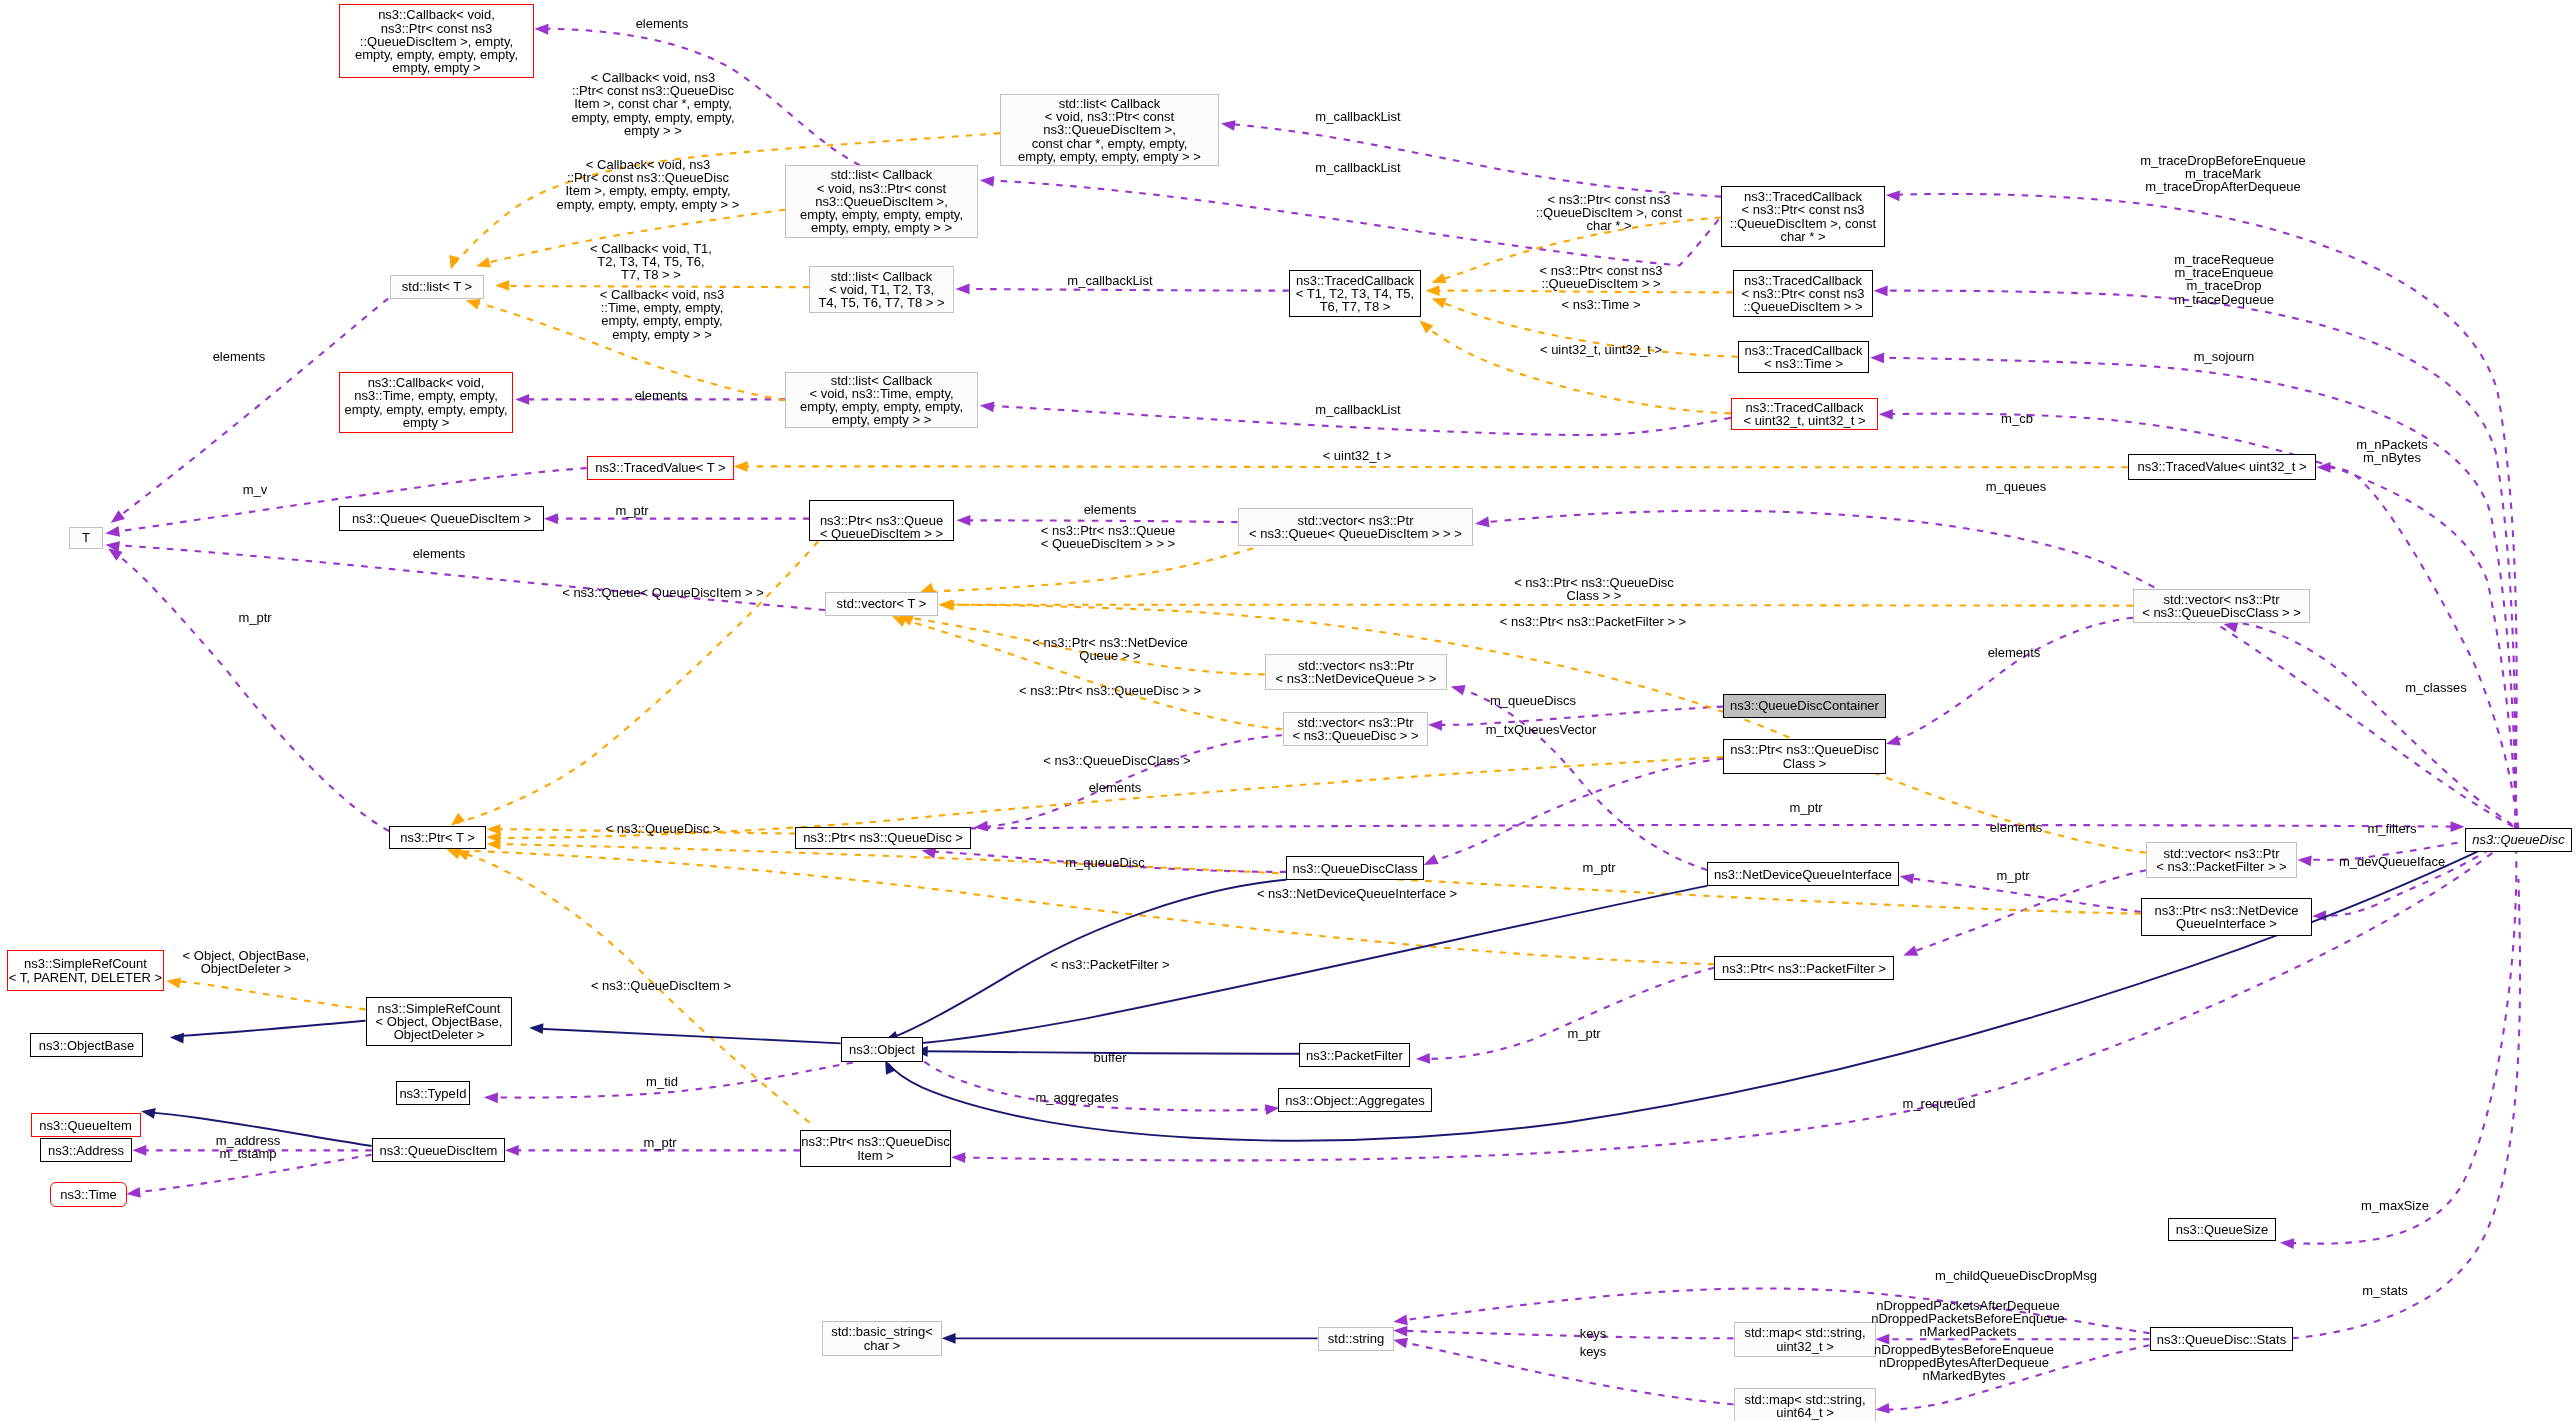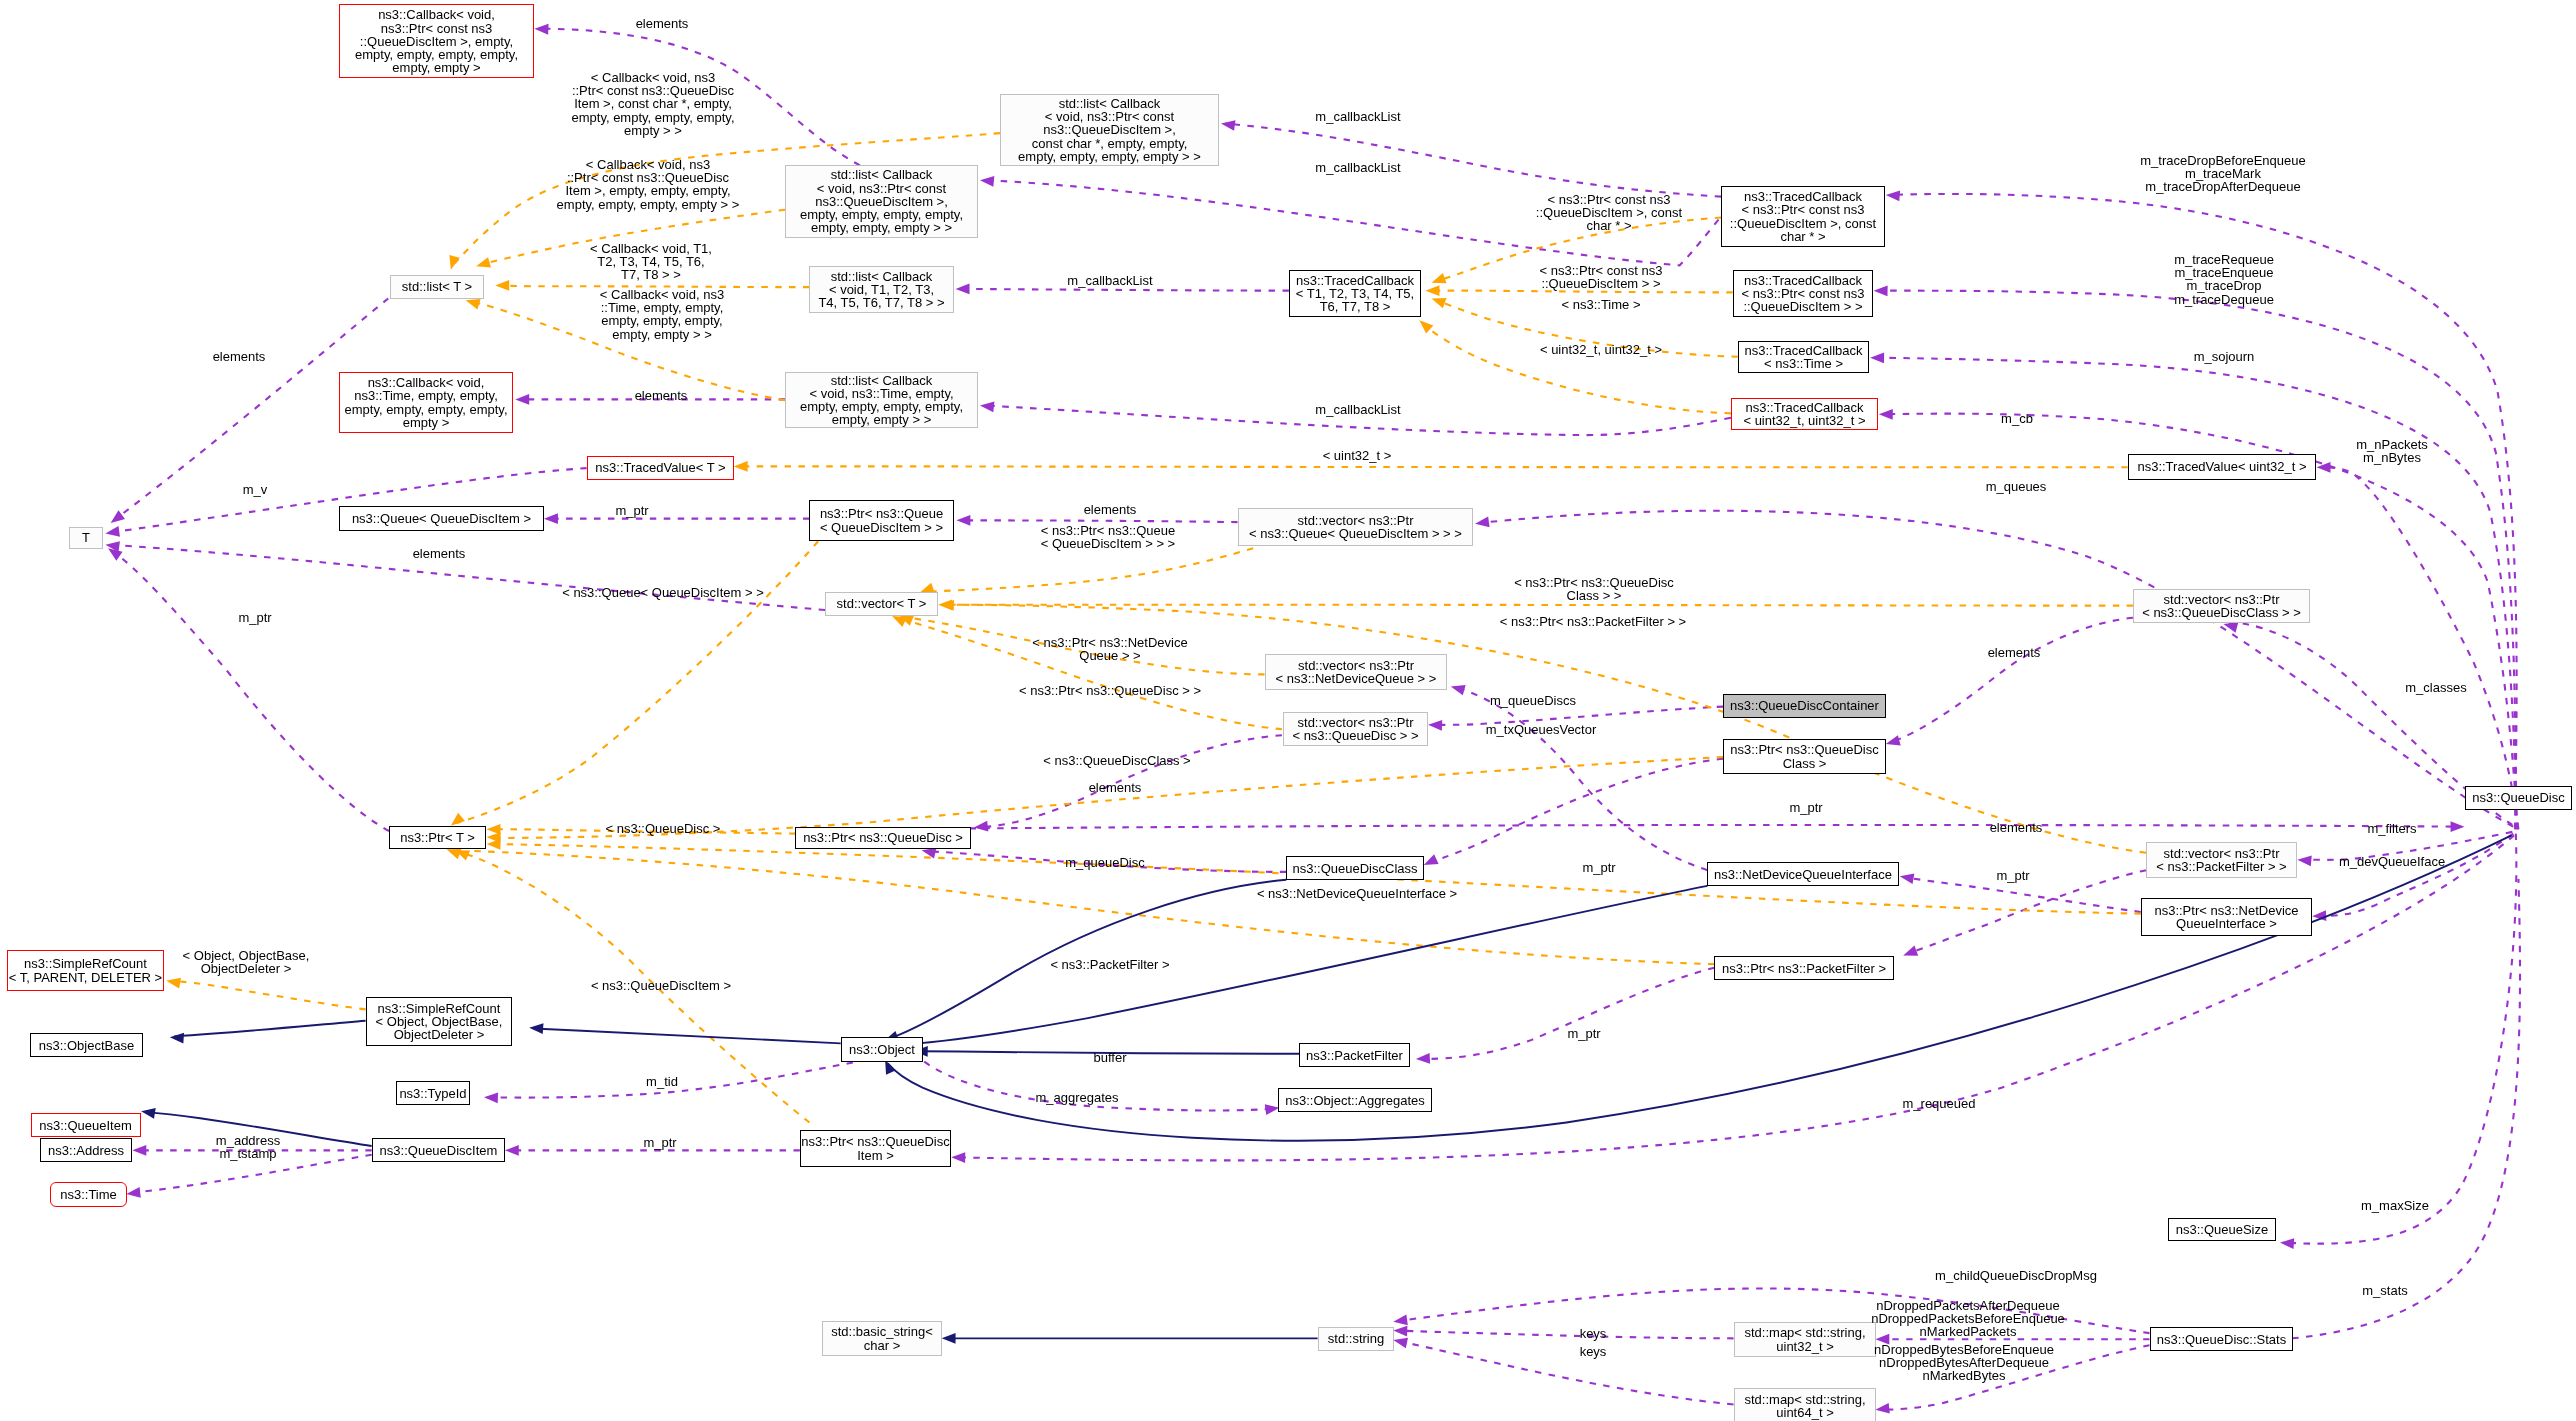--- a/index.html
+++ b/index.html
@@ -246,21 +246,21 @@
     </div>
 <div class="node n-solid" style="left:2128px;top:454px;width:188px;height:26px;">
       <span>ns3::TracedValue&lt; uint32_t &gt;</span>
     </div>
 <div class="node n-plain" style="left:69px;top:527px;width:34px;height:22px;">
       <span>T</span>
     </div>
 <div class="node n-solid" style="left:339px;top:506px;width:205px;height:25px;">
       <span>ns3::Queue&lt; QueueDiscItem &gt;</span>
     </div>
-<div class="node n-solid" style="left:809px;top:500px;width:145px;height:41px;">
+<div class="node n-solid" style="left:809px;top:500px;width:145px;height:41px;justify-content:flex-end;">
       <span>ns3::Ptr&lt; ns3::Queue</span>
       <span>&lt; QueueDiscItem &gt; &gt;</span>
     </div>
 <div class="node n-plain" style="left:1238px;top:508px;width:235px;height:38px;">
       <span>std::vector&lt; ns3::Ptr</span>
       <span>&lt; ns3::Queue&lt; QueueDiscItem &gt; &gt; &gt;</span>
     </div>
 <div class="node n-plain" style="left:825px;top:592px;width:113px;height:23.5px;">
       <span>std::vector&lt; T &gt;</span>
     </div>
@@ -296,21 +296,21 @@
       <span>ns3::NetDeviceQueueInterface</span>
     </div>
 <div class="node n-plain" style="left:2146px;top:842px;width:151px;height:36px;">
       <span>std::vector&lt; ns3::Ptr</span>
       <span>&lt; ns3::PacketFilter &gt; &gt;</span>
     </div>
 <div class="node n-solid" style="left:2141px;top:898px;width:171px;height:38px;">
       <span>ns3::Ptr&lt; ns3::NetDevice</span>
       <span>QueueInterface &gt;</span>
     </div>
-<div class="node n-solid" style="left:2465px;top:786px;width:107px;height:23.5px;">
+<div class="node n-solid" style="left:2465px;top:828px;width:107px;height:23.5px;font-style:italic;">
       <span>ns3::QueueDisc</span>
     </div>
 <div class="node n-solid" style="left:1714px;top:956px;width:180px;height:24.4px;">
       <span>ns3::Ptr&lt; ns3::PacketFilter &gt;</span>
     </div>
 <div class="node n-red" style="left:7px;top:950px;width:157px;height:41px;">
       <span>ns3::SimpleRefCount</span>
       <span>&lt; T, PARENT, DELETER &gt;</span>
     </div>
 <div class="node n-solid" style="left:366px;top:997px;width:146px;height:49px;">

